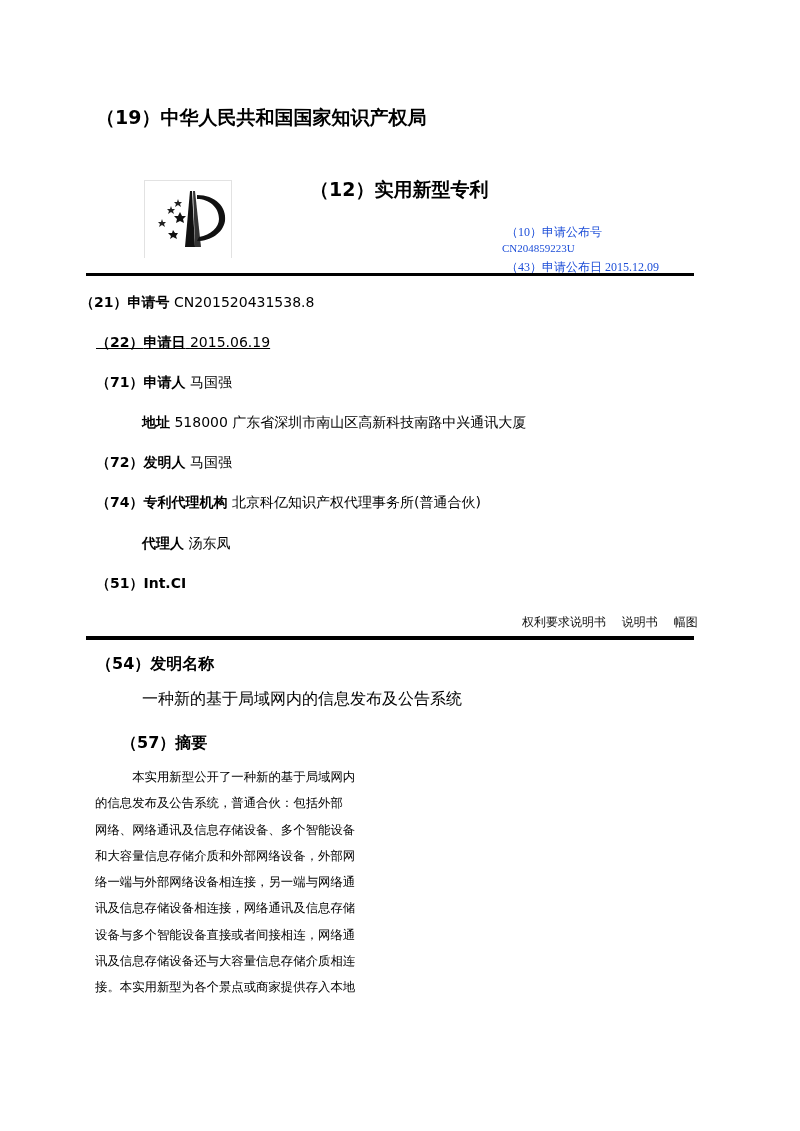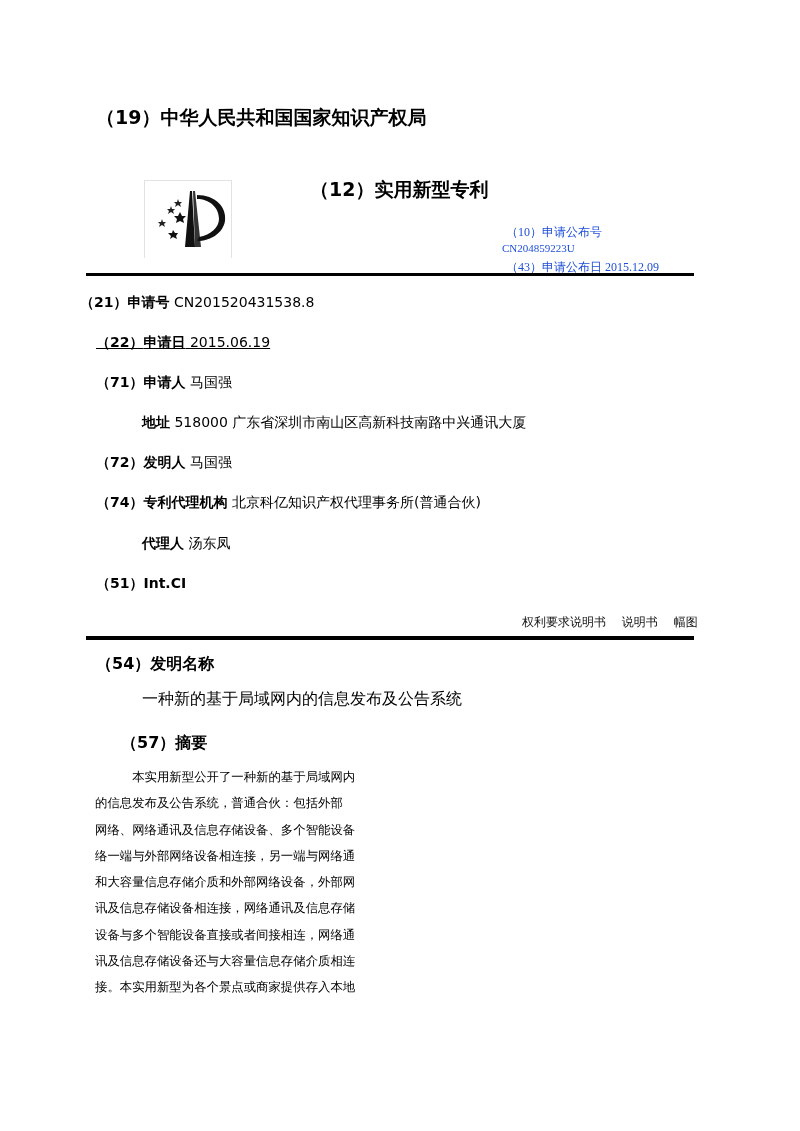--- a/index.html
+++ b/index.html
@@ -141,19 +141,19 @@
 <div class="abs rule2"></div>
 
 <div class="abs sec-title" style="left:96px; top:654px;">（54）发明名称</div>
 <div class="abs invention-name">一种新的基于局域网内的信息发布及公告系统</div>
 
 <div class="abs sec-title" style="left:96px; top:733px;margin-left:25px;">（57）摘要</div>
 <div class="abs abstract">
   <span class="line">　　　本实用新型公开了一种新的基于局域网内</span>
   <span class="line">的信息发布及公告系统，普通合伙：包括外部</span>
   <span class="line">网络、网络通讯及信息存储设备、多个智能设备</span>
+  <span class="line">和大容量信息存储介质和外部网络设备，外部网</span>
   <span class="line">络一端与外部网络设备相连接，另一端与网络通</span>
-  <span class="line">和大容量信息存储介质和外部网络设备，外部网</span>
   <span class="line">讯及信息存储设备相连接，网络通讯及信息存储</span>
   <span class="line">设备与多个智能设备直接或者间接相连，网络通</span>
   <span class="line">讯及信息存储设备还与大容量信息存储介质相连</span>
   <span class="line">接。本实用新型为各个景点或商家提供存入本地</span>
 </div>
 
 </body></html>

